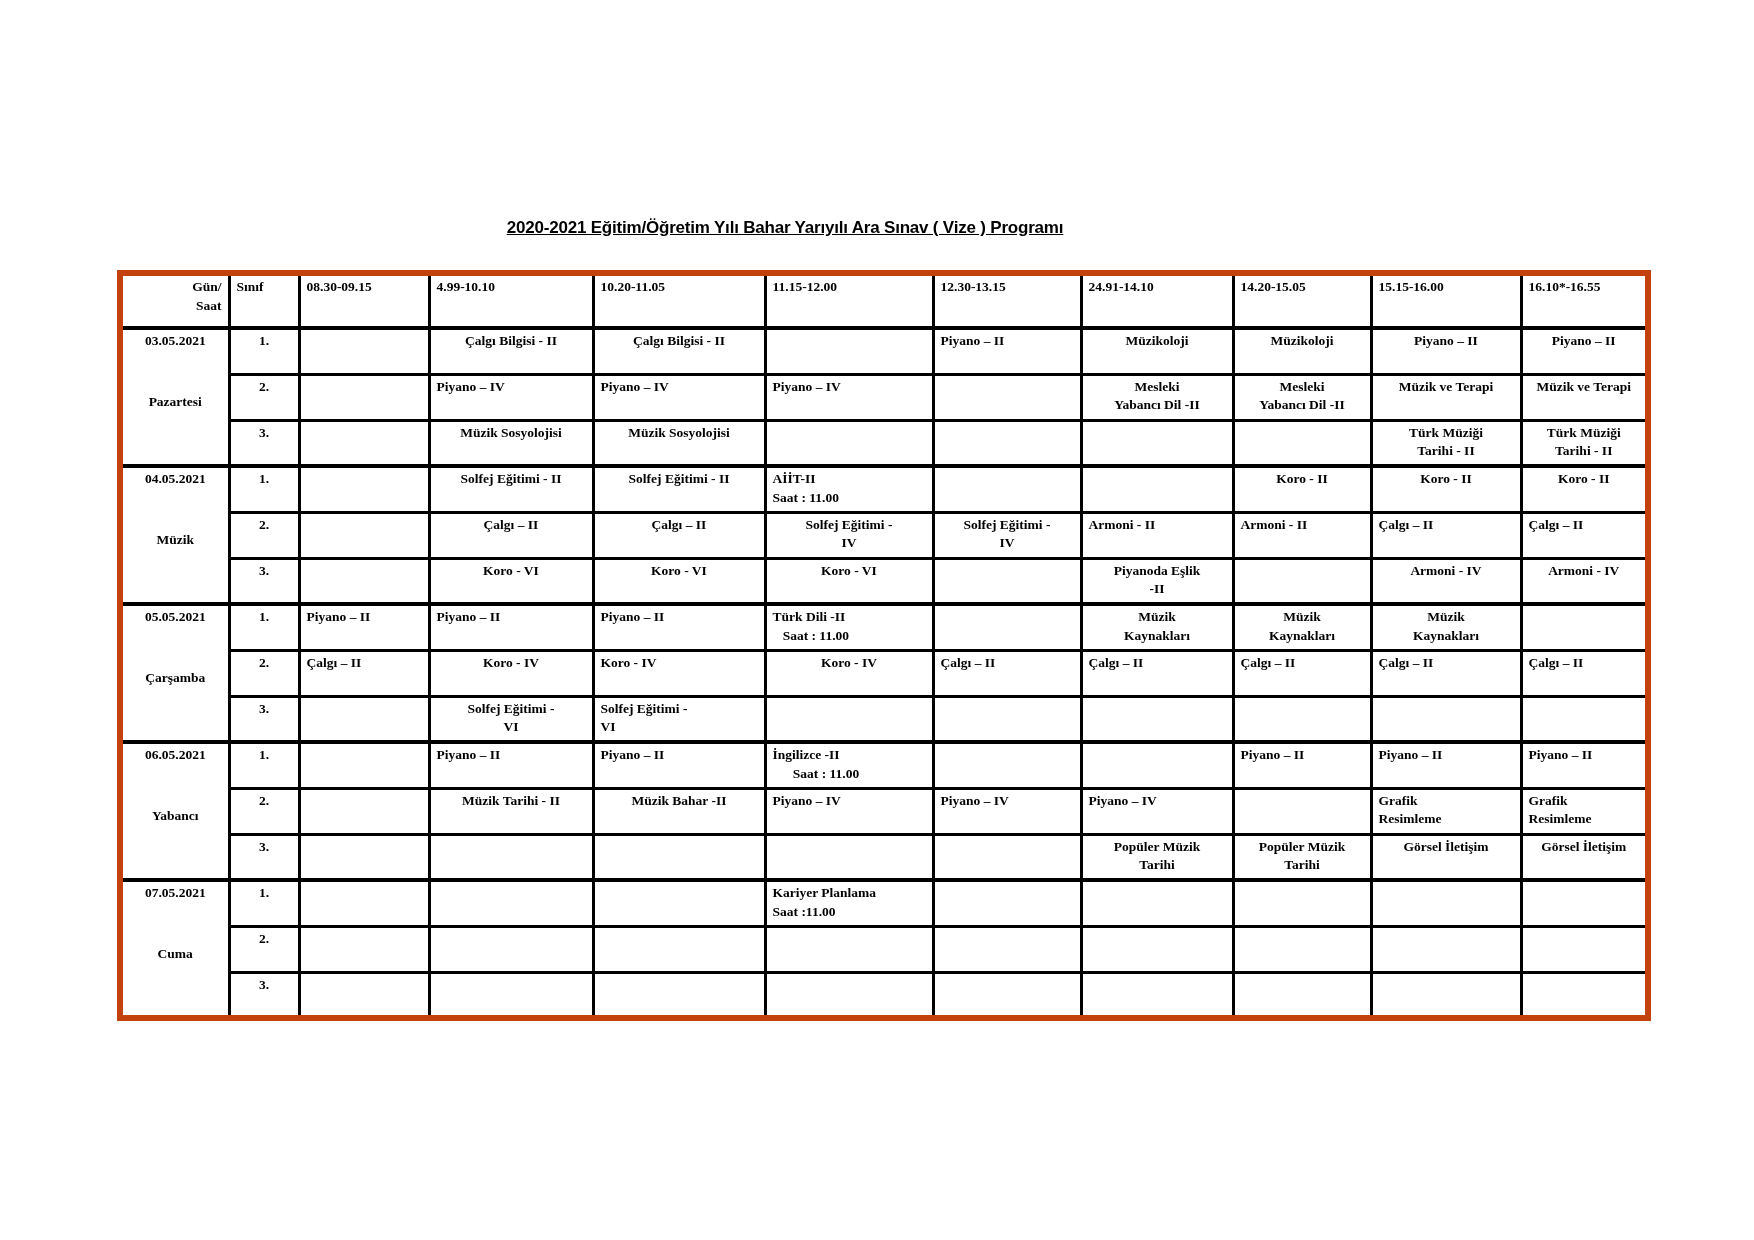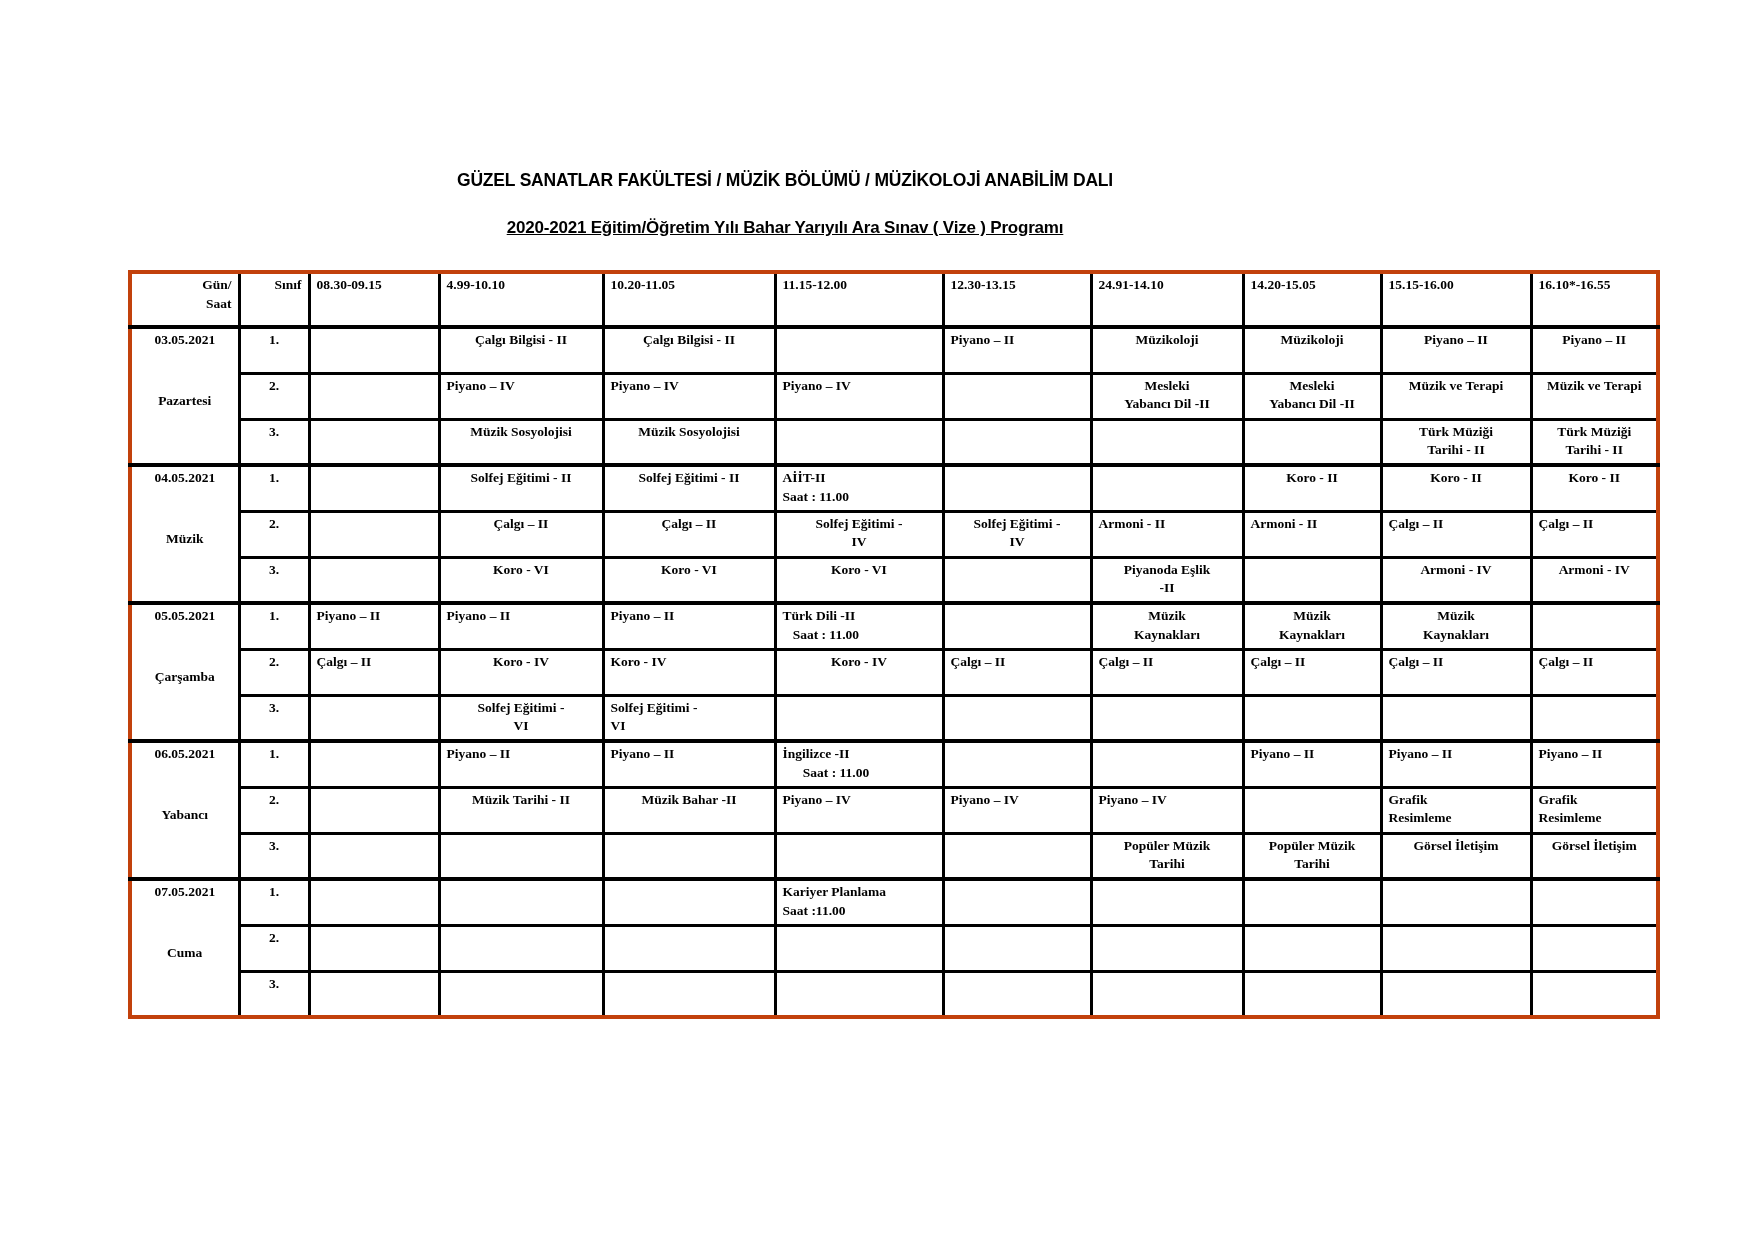--- a/index.html
+++ b/index.html
@@ -23,40 +23,39 @@
   }
   .doc-title{top:170px;}
   .doc-subtitle{top:218px; font-size:17px;text-decoration:underline;}
 
   table.exam{
     position:absolute;
     left:117px; top:270px;
     width:1528px;
     border-collapse:collapse;
     table-layout:fixed;
-    border:4px solid #c2410c;
-    margin-left:11px;
+    border:6px solid #c2410c;
   }
   table.exam th, table.exam td{
     border:3px solid #000;
     padding:2px 6px 0 6px;
     vertical-align:top;
     font-weight:bold;
     font-size:13.5px;
     line-height:1.4;
     white-space:pre-wrap;
     overflow:hidden;
   }
   thead tr{height:55px;}
   tbody tr{height:46px;}
   thead th{border-bottom:4px solid #000;}
   tr.day-start td{border-top:4px solid #000;}
 
   th.corner{text-align:right; padding-right:8px;}
-  th.classcol{text-align:right;}
+  th.classcol{text-align:left;}
   th.timecol{text-align:left;}
 
   td.date-cell{
     text-align:center;
     vertical-align:middle;
     padding:0 2px;
   }
   td.date-cell .date-inner{
     display:flex;
     flex-direction:column;
@@ -69,21 +68,20 @@
     text-align:center;
     padding-bottom:9px;
   }
   td.course.al{text-align:left;}
   td.course.ac{text-align:center;}
 </style>
 </head>
 <body>
 
 <div class="page">
-  <div class="doc-title">GÜZEL SANATLAR FAKÜLTESİ / MÜZİK BÖLÜMÜ / MÜZİKOLOJİ ANABİLİM DALI</div>
   <div class="doc-subtitle">2020-2021 Eğitim/Öğretim Yılı Bahar Yarıyılı Ara Sınav ( Vize ) Programı</div>
 
   <table class="exam">
     <colgroup>
       <col style="width:109px">
         <col style="width:70px">
         <col style="width:130px">
       <col style="width:164px">
         <col style="width:172px">
         <col style="width:168px">

